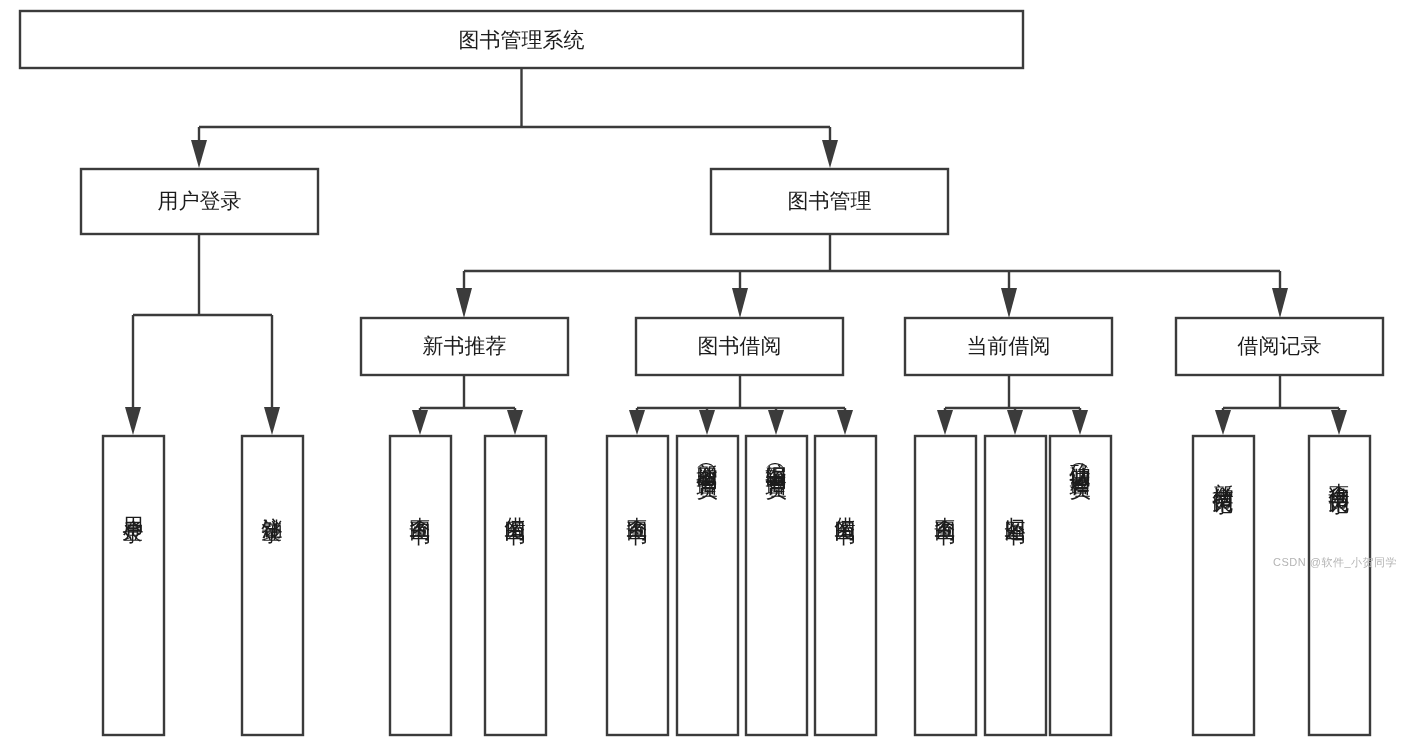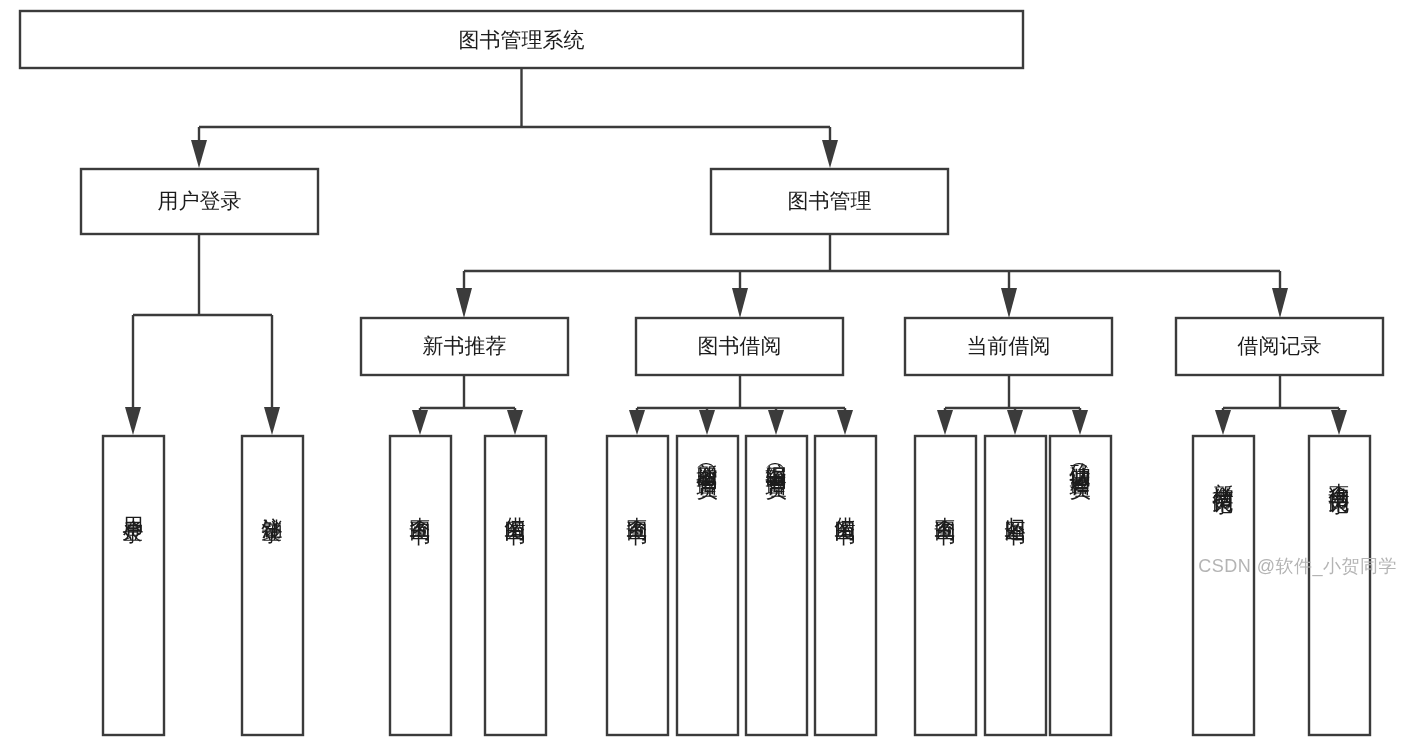--- a/index.html
+++ b/index.html
@@ -61,23 +61,23 @@
     font-family: "Liberation Sans", "DejaVu Sans", sans-serif;
     font-size: 21px;
     line-height: 1;
     letter-spacing: 2.5px;
     color: #1c1c1c;
     white-space: nowrap;
   }
   #watermark {
     position: absolute;
     right: 8px;
-    bottom: 0;
-    font-family: "Liberation Sans", "DejaVu Sans", sans-serif;
-    font-size: 18px;
+    bottom: 8px;
+    font-family: "Liberation Sans", "DejaVu Sans", sans-serif;
+    font-size: 11px;
     color: #b4b4b4;
     letter-spacing: 0.5px;
     white-space: nowrap;
     text-align: center;
   }
 </style>
 </head>
 <body>
 
 <div id="diagram-root">

